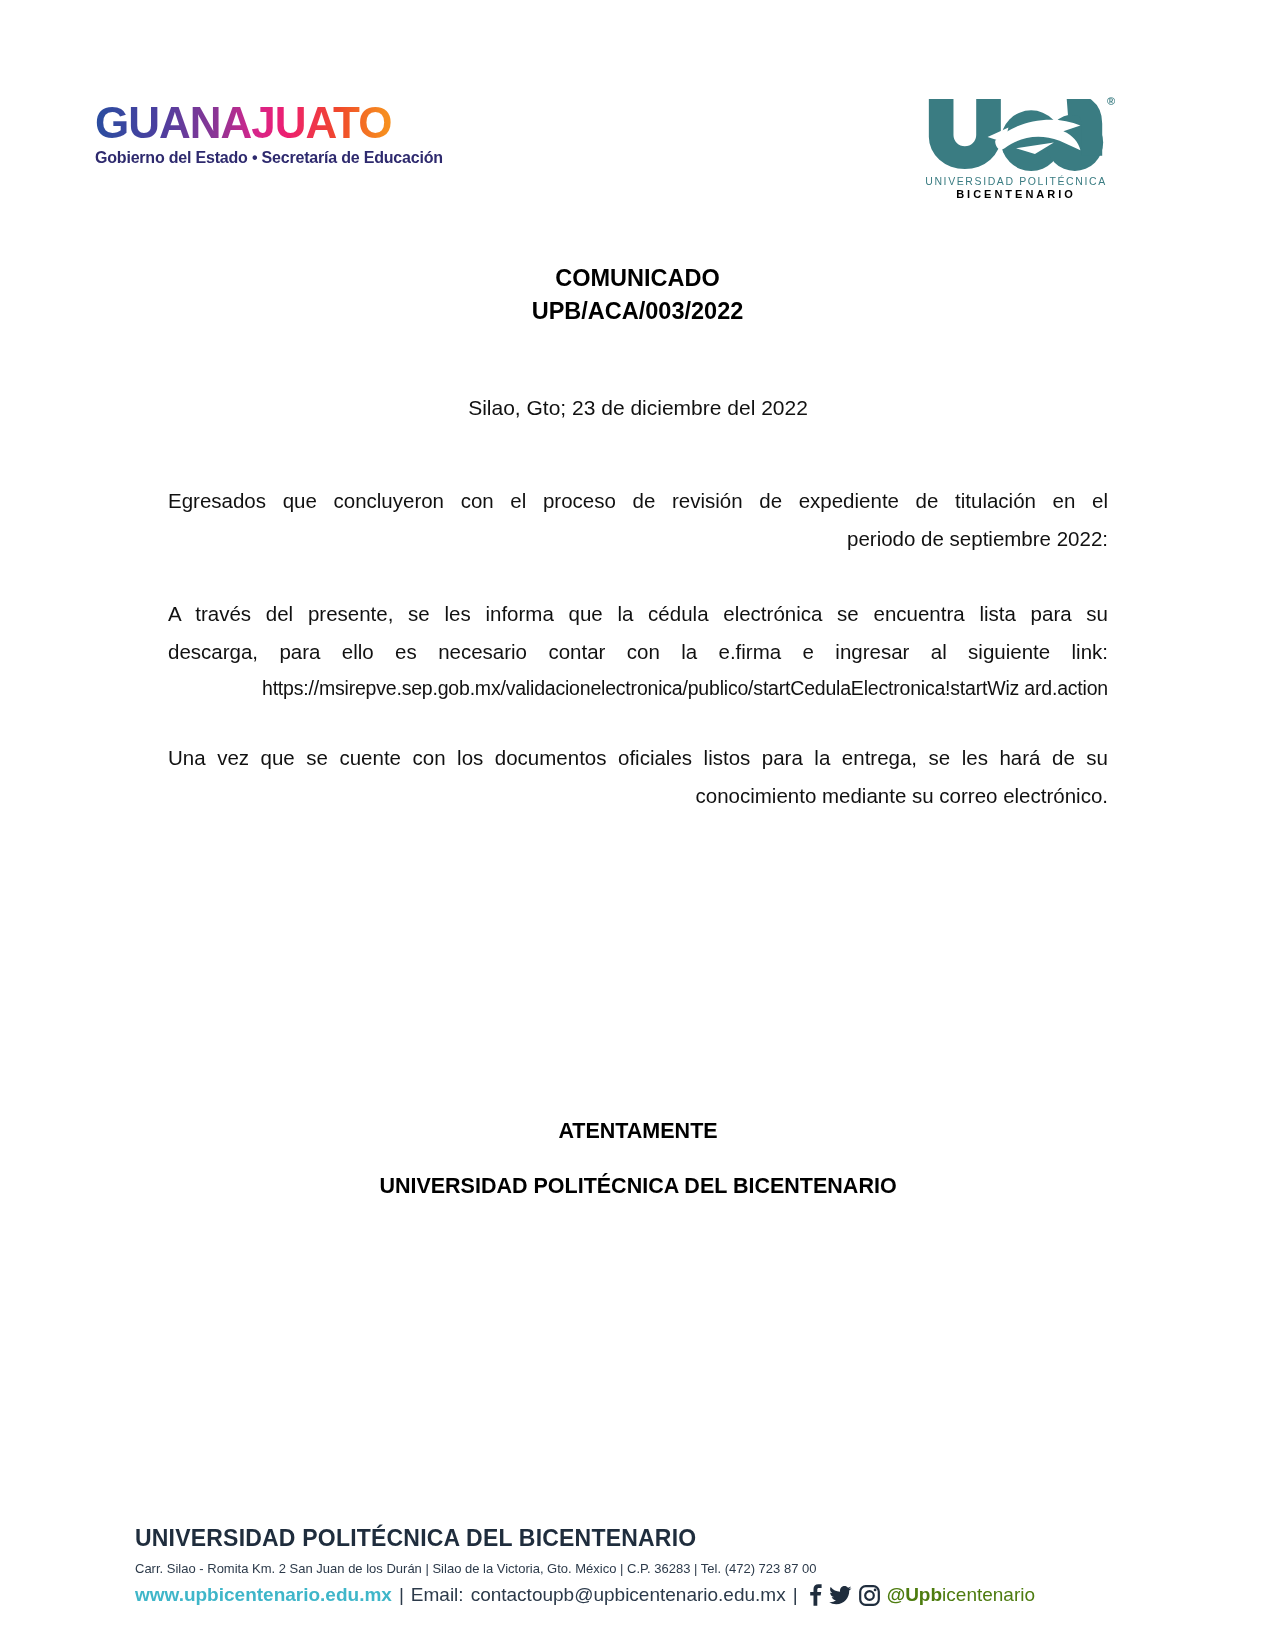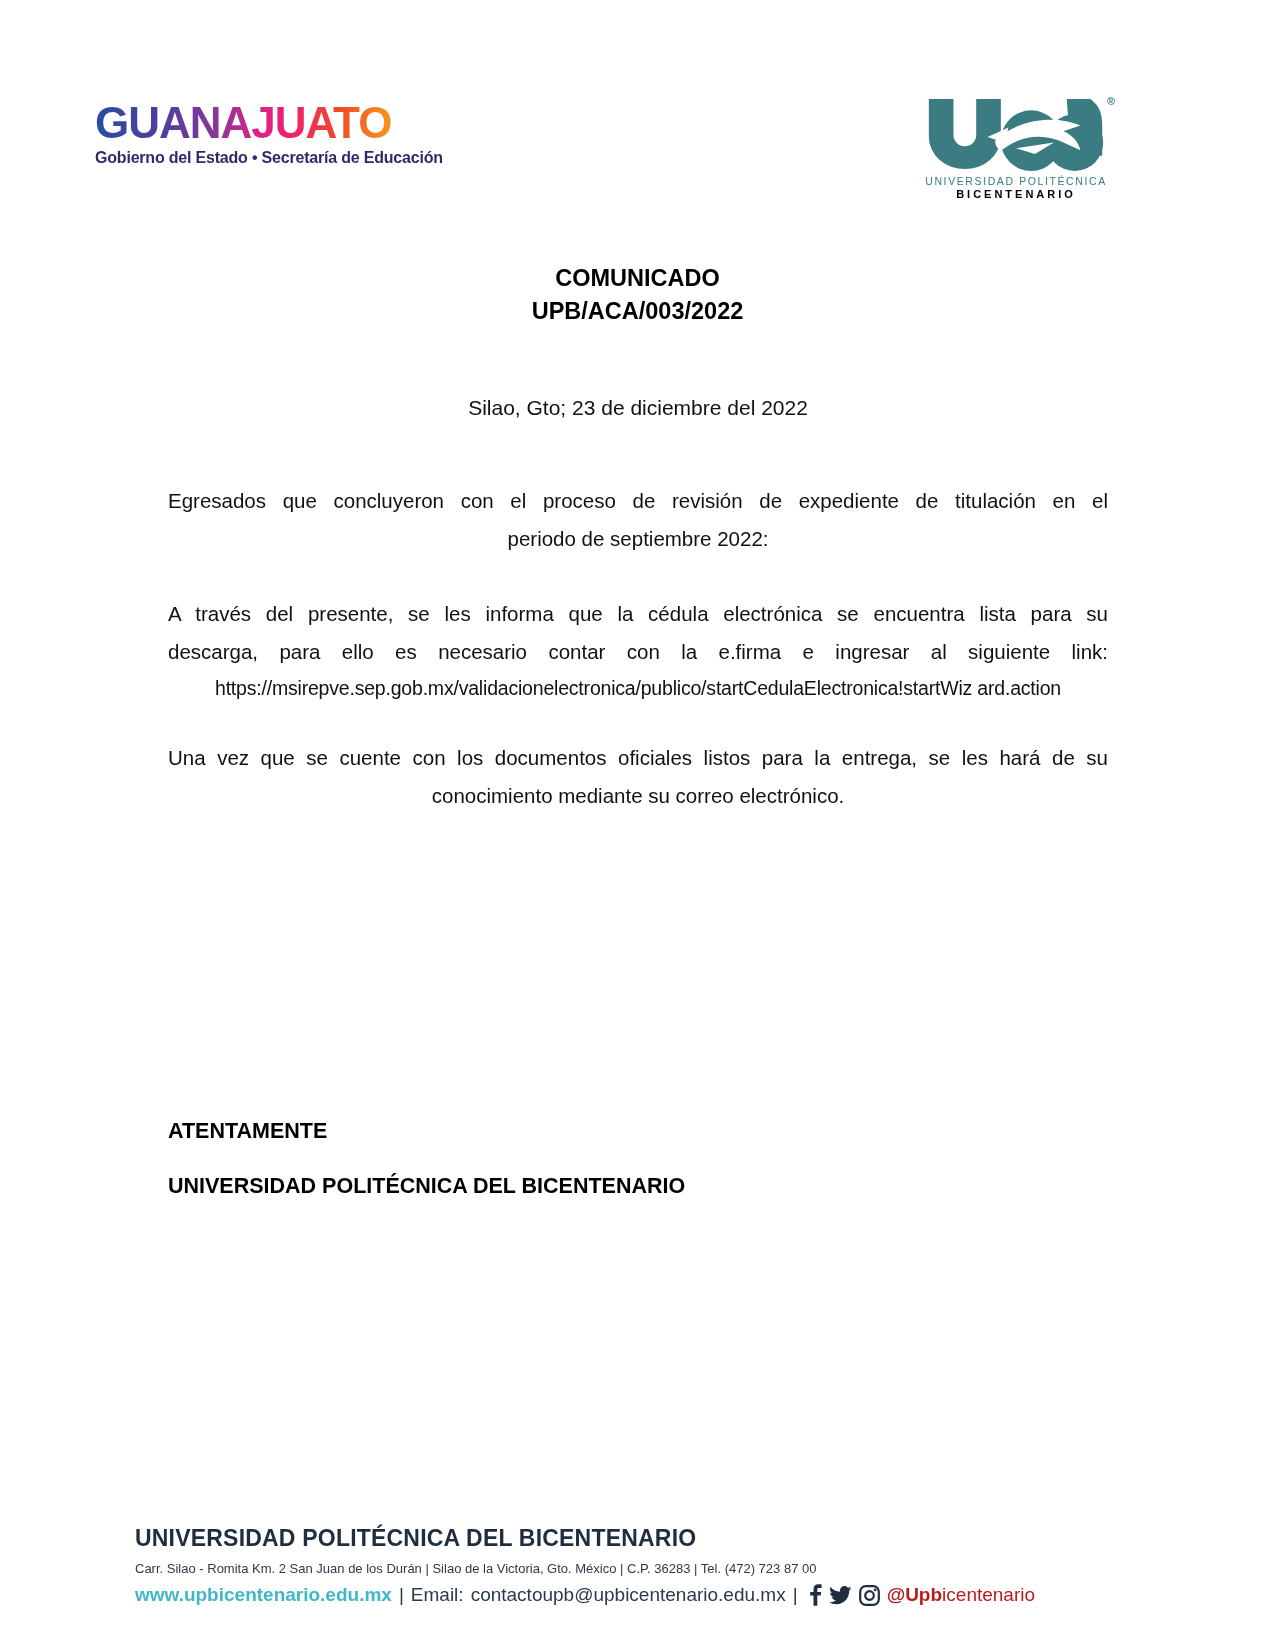--- a/index.html
+++ b/index.html
@@ -48,39 +48,39 @@
 
   
   .dateline { position: absolute; left: 168px; width: 940px; top: 352px; text-align: center; font-size: 21px; color: #111; }
 
   
   .bodytext { position: absolute; left: 168px; width: 940px; color: #111; font-size: 20.5px; line-height: 37.5px; }
   .p1 { top: 438px; }
   .p2 { top: 551px; }
   .p3 { top: 695px; }
   .jl { text-align: justify; text-align-last: justify; }
-  .ll { text-align: center; }
+  .ll { text-align: right; }
   .linkline { font-size: 19.5px; letter-spacing: -0.2px; color: #111; text-decoration: none; display: block; }
 
   
-  .sig { position: absolute; left: 168px; width: 940px; text-align: left; font-weight: bold; color: #000; font-size: 21.5px; }
+  .sig { position: absolute; left: 168px; width: 940px; text-align: center; font-weight: bold; color: #000; font-size: 21.5px; }
   .sig-atte { top: 1075px; }
   .sig-org  { top: 1130px; }
 
   
   .pfooter { position: absolute; left: 135px; top: 1481px; width: 1060px; color: #2c3a4a; }
   .pfooter .f-org { font-size: 23px; font-weight: bold; color: #1f2d3d; letter-spacing: 0.2px; }
   .pfooter .f-addr { margin-top: 9px; font-size: 13px; color: #2c3a4a; white-space: nowrap; }
   .pfooter .f-web { margin-top: 8px; font-size: 19px; display: flex; align-items: center; gap: 7px; white-space: nowrap; }
   .f-site { color: #3fb6c9; font-weight: bold; text-decoration: none; }
   .f-sep { color: #2c3a4a; }
   .f-email { color: #2c3a4a; text-decoration: none; }
   .f-icons { display: inline-flex; align-items: center; gap: 7px; margin-left: 4px; }
   .f-icons svg { display: block; }
-  .f-handle { color: #b91c1c; }
+  .f-handle { color: #4d7c0f; }
   .f-handle b { font-weight: bold; }
 </style>
 </head>
 <body>
 
 <div class="page">
 
   <div class="gto-logo">
     <div class="gto-wordmark">GUANAJUATO</div>
     <div class="gto-tagline">Gobierno del Estado • Secretaría de Educación</div>

